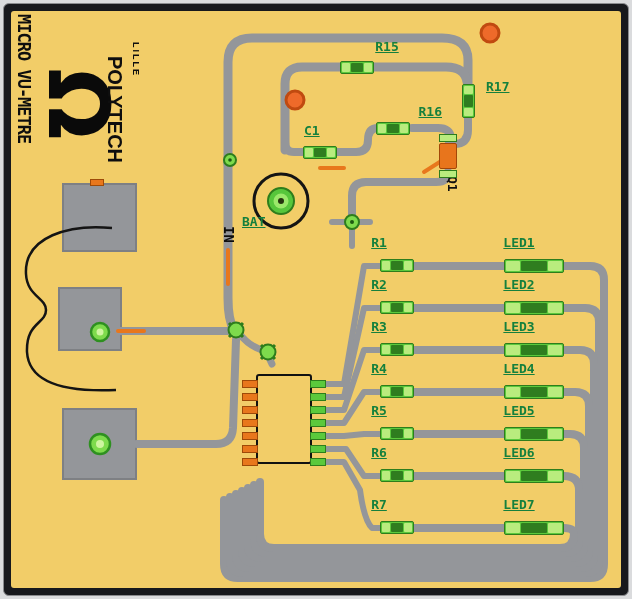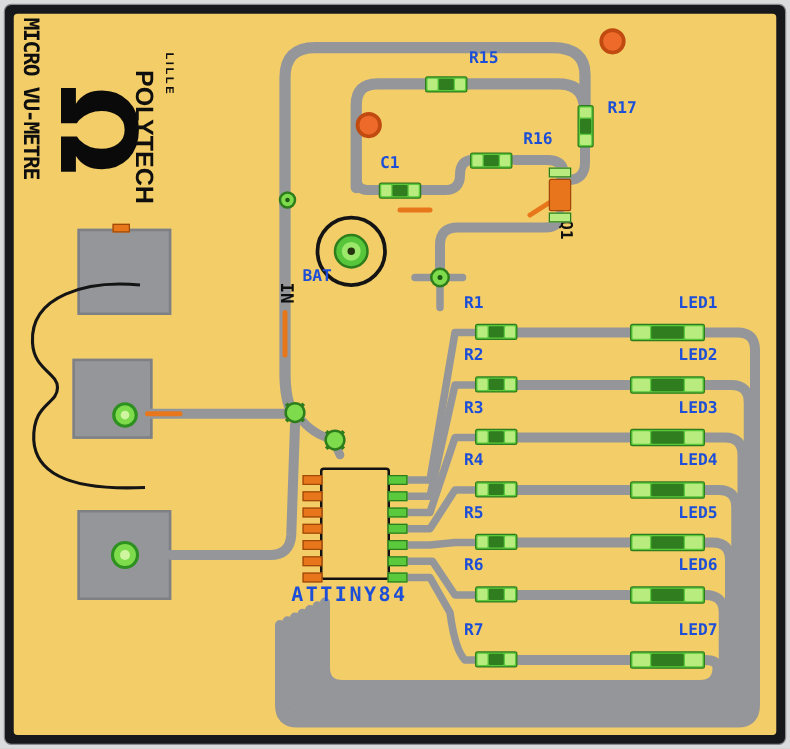--- a/index.html
+++ b/index.html
@@ -6,23 +6,23 @@
   .screen{
     position:relative;width:632px;height:599px;background:#DADBDD;
     font-family:"DejaVu Sans Mono",monospace;overflow:hidden;
   }
   .frame{position:absolute;inset:3px;background:#17181C;border:1px solid #8A8B8E;border-radius:6px;}
   .pcb{position:absolute;left:11px;top:11px;width:610px;height:577px;background:#F2CD68;border-radius:3px;}
   svg.tr{position:absolute;left:0;top:0;}
   .blk{position:absolute;background:#94969A;border:2px solid #7E8084;box-sizing:border-box;}
   .otick{position:absolute;background:#E8771C;border:1px solid #9E4A08;box-sizing:border-box;}
 
-  .lbl{position:absolute;font:bold 13px "DejaVu Sans Mono",monospace;color:#1d4ed8;white-space:nowrap;}
+  .lbl{position:absolute;font:bold 13px "DejaVu Sans Mono",monospace;color:#15803d;white-space:nowrap;text-decoration:underline;}
   .rlbl{left:356px;width:46px;text-align:center;}
-  .llbl{left:516px;width:58px;text-align:right;}
+  .llbl{left:490px;width:58px;text-align:center;}
   #lR15{left:364px;top:39px;width:46px;text-align:center;}
   #lR16{left:396px;top:104px;width:46px;text-align:right;}
   #lR17{left:486px;top:79px;}
   #lC1{left:304px;top:123px;}
   #lBAT{left:242px;top:214px;}
   #lIC{left:233px;top:466px;font-size:16px;letter-spacing:2px;}
 
   .vtext{position:absolute;writing-mode:vertical-rl;color:#0E0E0E;white-space:nowrap;}
   #vtitle{left:14px;top:14px;font:bold 17px "DejaVu Sans Mono",monospace;letter-spacing:-1px;}
   #vbrand{left:103px;top:56px;font:bold 20px "Liberation Sans",sans-serif;}
@@ -142,21 +142,20 @@
   <div id="logo">Ω</div>
   <div class="vtext" id="vbrand">POLYTECH</div>
   <div class="vtext" id="vcity">LILLE</div>
   <div class="vtext" id="vq1">Q1</div>
   <div class="vtext" id="vin">IN</div>
   <div class="lbl" id="lBAT">BAT</div>
   <div class="lbl" id="lR15">R15</div>
   <div class="lbl" id="lR16">R16</div>
   <div class="lbl" id="lR17">R17</div>
   <div class="lbl" id="lC1">C1</div>
-  <div class="lbl" id="lIC">ATTINY84</div>
 
   <div class="comp h" style="left:340px;top:61px">
     <span class="pp"></span>
       <span class="core"></span>
       <span class="pp"></span>
   </div>
   <div class="comp h" style="left:376px;top:122px">
     <span class="pp"></span>
       <span class="core"></span>
       <span class="pp"></span>

